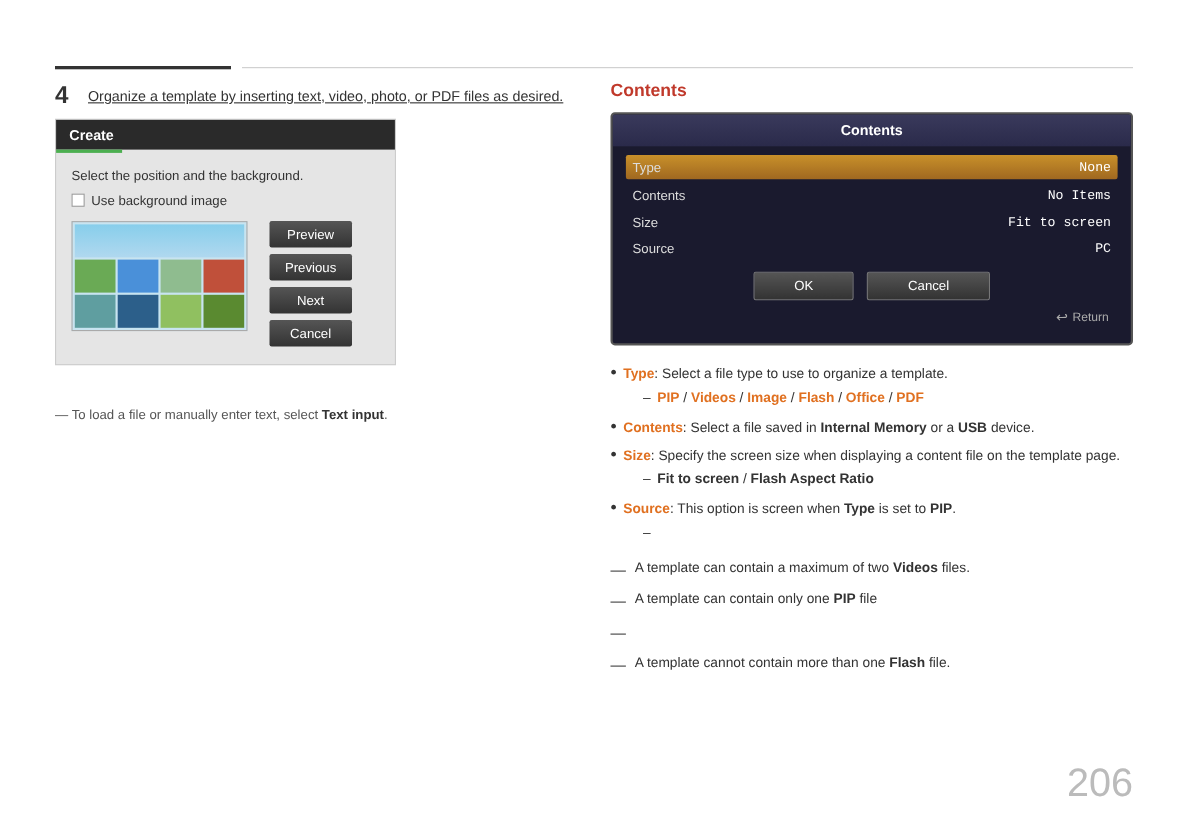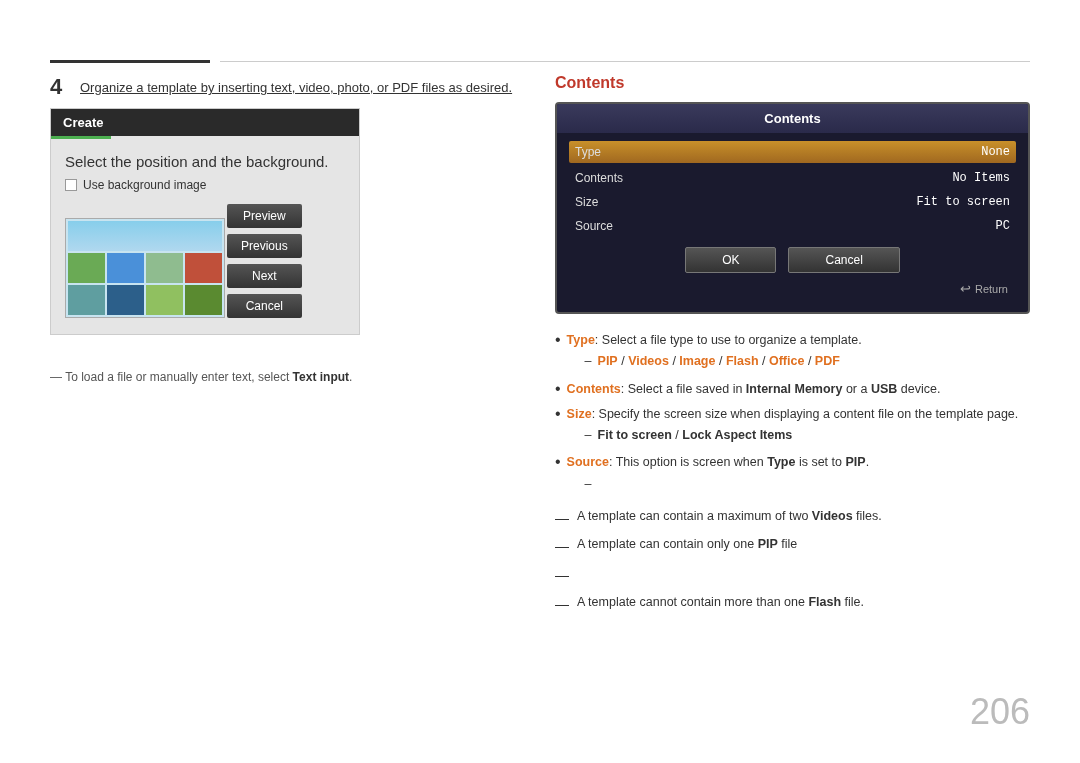--- a/index.html
+++ b/index.html
@@ -70,43 +70,42 @@
       padding: 6px 12px;
       font-size: 13px;
       font-weight: bold;
       display: flex;
       align-items: center;
     }
     .create-body {
       padding: 14px 14px 16px 14px;
     }
     .create-body .instruction {
-      font-size: 15px;
+      font-size: 12px;
       color: #333;
       margin-bottom: 8px;
     }
     .create-checkbox-row {
       display: flex;
       align-items: center;
       gap: 6px;
       font-size: 12px;
       color: #333;
       margin-bottom: 12px;
     }
     .create-checkbox {
       width: 12px;
       height: 12px;
       border: 1px solid #999;
       background: #fff;
       display: inline-block;
     }
     .create-content-area {
       display: flex;
-      gap: 2px;
-      align-items: flex-end;
+      gap: 20px;
     }
     .create-preview-box {
       width: 160px;
       height: 100px;
       background: #c8e4f0;
       border: 1px solid #aaa;
       display: grid;
       grid-template-columns: repeat(4, 1fr);
       grid-template-rows: repeat(3, 1fr);
       gap: 2px;
@@ -391,21 +390,21 @@
         <span class="orange">Contents</span><span>: Select a file saved in </span><span class="bold">Internal Memory</span><span> or a </span><span class="bold">USB</span><span> device.</span>
       </div>
     </li>
     <li>
       <span class="bullet-dot">•</span>
       <div>
         <span class="orange">Size</span><span>: Specify the screen size when displaying a content file on the template page.</span>
         <div class="sub-item">
           <span class="dash">–</span>
           <span>
-            <span class="bold">Fit to screen</span> / <span class="bold">Lock Aspect Items</span>
+            <span class="bold">Fit to screen</span> / <span class="bold">Flash Aspect Ratio</span>
           </span>
         </div>
       </div>
     </li>
     <li>
       <span class="bullet-dot">•</span>
       <div>
         <span class="orange">Source</span><span>: This option is screen when </span><span class="bold">Type</span><span> is set to </span><span class="bold">PIP</span><span>.</span>
         <div class="sub-item">
           <span class="dash">–</span>

